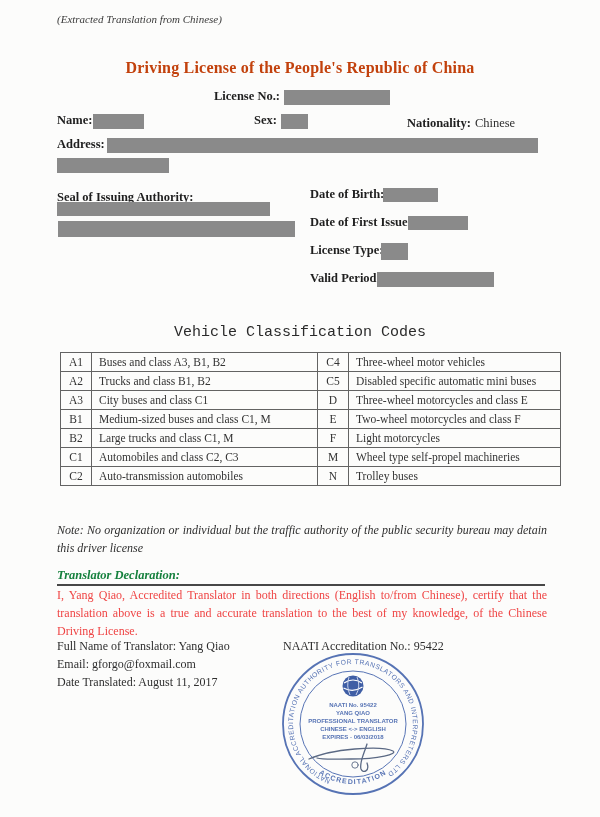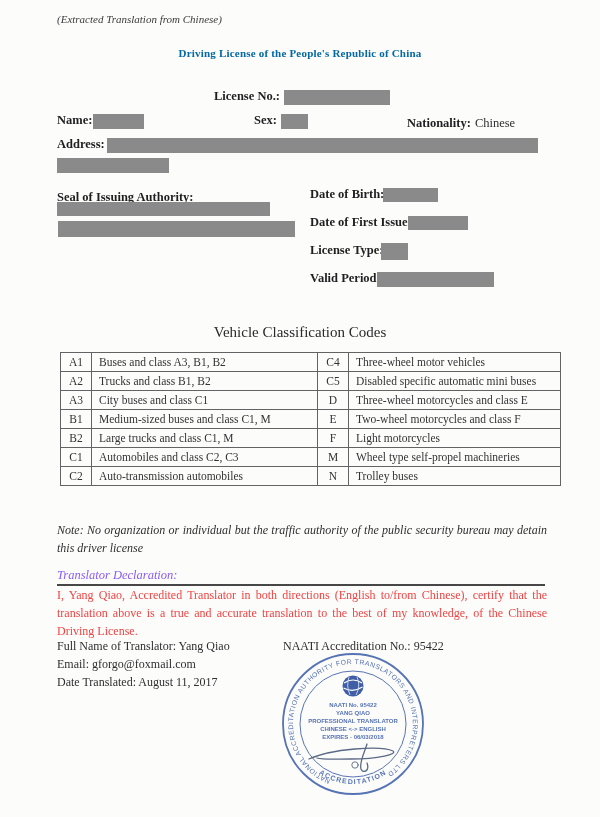--- a/index.html
+++ b/index.html
@@ -7,38 +7,38 @@
     position:relative;
     width:600px;height:817px;
     margin:0 auto;
     background:#fcfcfb;
     font-family:"Liberation Serif", serif;
     color:#2f2f2f;
     overflow:hidden;
   }
   .abs{position:absolute;}
   .hdr-note{font-style:italic;font-size:11px;color:#3a3a3a;}
-  .title{left:0;right:0;text-align:center;font-weight:bold;font-size:11px;letter-spacing:.2px;color:#0369a1;}
+  .title{left:0;right:0;text-align:center;font-weight:bold;font-size:16px;letter-spacing:.2px;color:#c2410c;margin-top:12px;}
   .lbl{font-weight:bold;font-size:12.5px;color:#1f1f1f;white-space:nowrap;}
   .val{font-size:12.5px;color:#2f2f2f;font-weight:normal;}
   .bar{background:#8a8a8a;}
   .tbl-title{left:0;right:0;text-align:center;font-size:15px;color:#2a2a2a;}
   table.codes{border-collapse:collapse;width:482px;table-layout:fixed;}
   table.codes td{
     border:1px solid #636363;
     font-size:11.5px;color:#333;
     height:18px;padding:0 0 0 7px;
     overflow:hidden;white-space:nowrap;margin-top:16px;
   }
   table.codes td.code{width:30px;text-align:center;padding:0;}
   table.codes td.d1{width:218px;}
   table.codes td.d2{width:204px;}
   .note{font-size:12px;line-height:18px;text-align:justify;color:#2e2e2e;font-style:italic;}
   .decl-rule{border-bottom:2px solid #474747;}
-  .decl-h{font-weight:normal;font-style:italic;font-size:12.5px;color:#8b5cf6;padding-bottom:1px;display:inline-block;text-align:center;}
+  .decl-h{font-weight:bold;font-style:italic;font-size:12.5px;color:#15803d;padding-bottom:1px;display:inline-block;text-align:center;}
   .decl-body{font-size:12px;line-height:18px;text-align:justify;color:#ef4444;}
   .foot-line{font-size:12px;color:#2e2e2e;white-space:nowrap;}
   .stamp{opacity:.9;}
 </style>
 </head>
 <body>
 
 <div class="page">
 
   <div class="abs hdr-note" style="left:57px;top:13px;">(Extracted Translation from Chinese)</div>
@@ -72,21 +72,21 @@
 
   <div class="abs lbl" style="left:310px;top:215px;">Date of First Issue:</div>
   <div class="abs bar" style="left:408px;top:216px;width:60px;height:14px;"></div>
 
   <div class="abs lbl" style="left:310px;top:243px;">License Type:</div>
   <div class="abs bar" style="left:381px;top:243px;width:27px;height:17px;"></div>
 
   <div class="abs lbl" style="left:310px;top:271px;">Valid Period:</div>
   <div class="abs bar" style="left:377px;top:272px;width:117px;height:15px;"></div>
 
-  <div class="abs tbl-title" style="top:324px;">Vehicle Classification Codes</div>
+  <div class="abs tbl-title" style="top:324px;font-family:Liberation Mono, monospace;">Vehicle Classification Codes</div>
 
   <table class="codes abs" style="left:60px;top:352px;">
     <tbody>
       <tr>
         <td class="code">A1</td>
         <td class="d1">Buses and class A3, B1, B2</td>
         <td class="code">C4</td>
         <td class="d2">Three-wheel motor vehicles</td>
       </tr>
       <tr>

